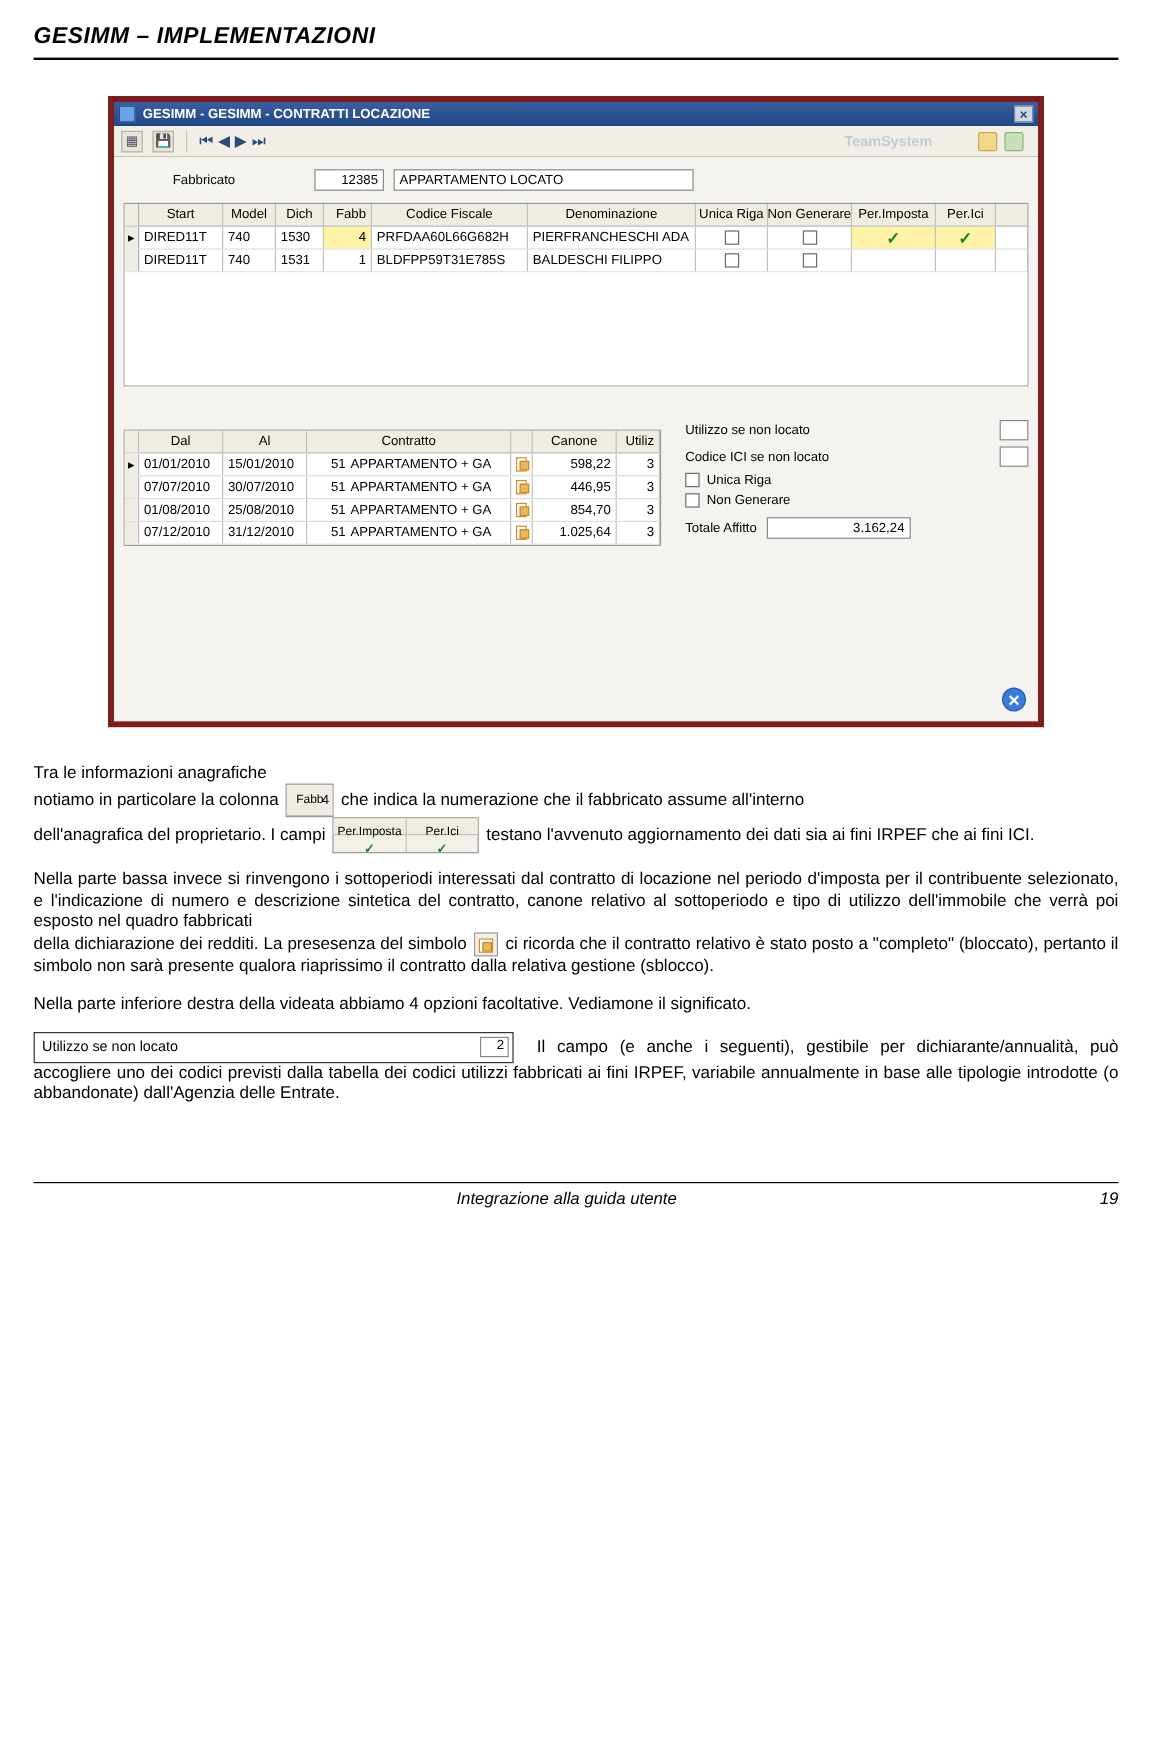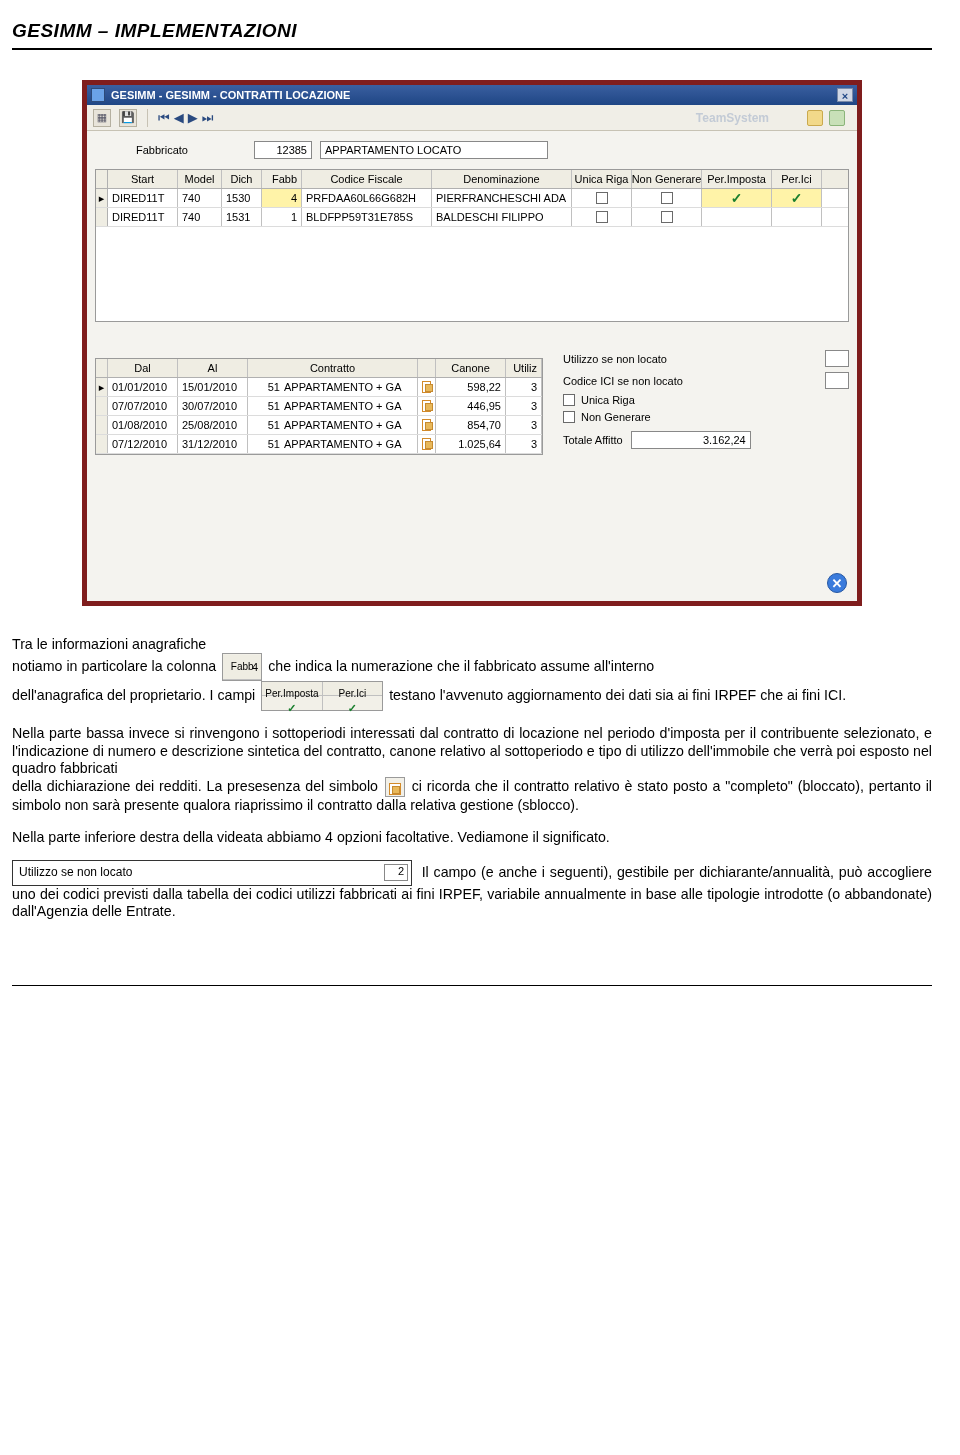--- a/index.html
+++ b/index.html
@@ -5,21 +5,21 @@
   * { box-sizing: border-box; }
   body {
     margin: 0;
     font-family: Arial, Helvetica, sans-serif;
     font-size: 14px;
     background: #fff;
     color: #000;
     width: 960px;
   }
   .page {
-    padding: 20px 28px 10px 12px;
+    padding: 20px 28px 10px 28px;
   }
   .doc-header {
     font-weight: bold;
     font-style: italic;
     font-size: 19px;
     letter-spacing: 0.5px;
     margin-bottom: 6px;
   }
   .hr-thick {
     border: none;
@@ -285,21 +285,21 @@
         <span class="ri"></span>
         <span class="ri2"></span>
       </span>
     </div>
 
     <div class="content-area">
       <div class="row" style="margin-bottom:10px;">
         <span class="lbl">Fabbricato</span>
         <span style="width:50px;"></span>
         <span class="field" style="width:58px; justify-content:flex-end;">12385</span>
-        <span class="field" style="width:228px;text-align:right;">APPARTAMENTO LOCATO</span>
+        <span class="field" style="width:250px;text-align:right;">APPARTAMENTO LOCATO</span>
       </div>
 
       <div class="grid g1">
         <div class="grid-head">
           <div class="c-mark"></div>
           <div class="c-start">Start</div>
           <div class="c-model">Model</div>
           <div class="c-dich">Dich</div>
           <div class="c-fabb">Fabb</div>
           <div class="c-cf">Codice Fiscale</div>
@@ -484,13 +484,18 @@
   <div class="para" style="text-align:justify;">
     <span class="utilizzo-box">
       <span>Utilizzo se non locato</span>
       <span class="val">2</span>
     </span>
     &nbsp;<span>Il campo (e anche i seguenti), gestibile per dichiarante/annualità, può accogliere uno dei codici previsti dalla tabella dei codici utilizzi fabbricati ai fini IRPEF, variabile annualmente in base alle tipologie introdotte (o abbandonate) dall'Agenzia delle Entrate.</span>
   </div>
 
   <div style="height:40px;"></div>
   <hr class="hr-thin">
+  <div class="footer-row">
+    <span></span>
+    <span>Integrazione alla guida utente</span>
+    <span>19</span>
+  </div>
 </div>
 
 </body></html>

